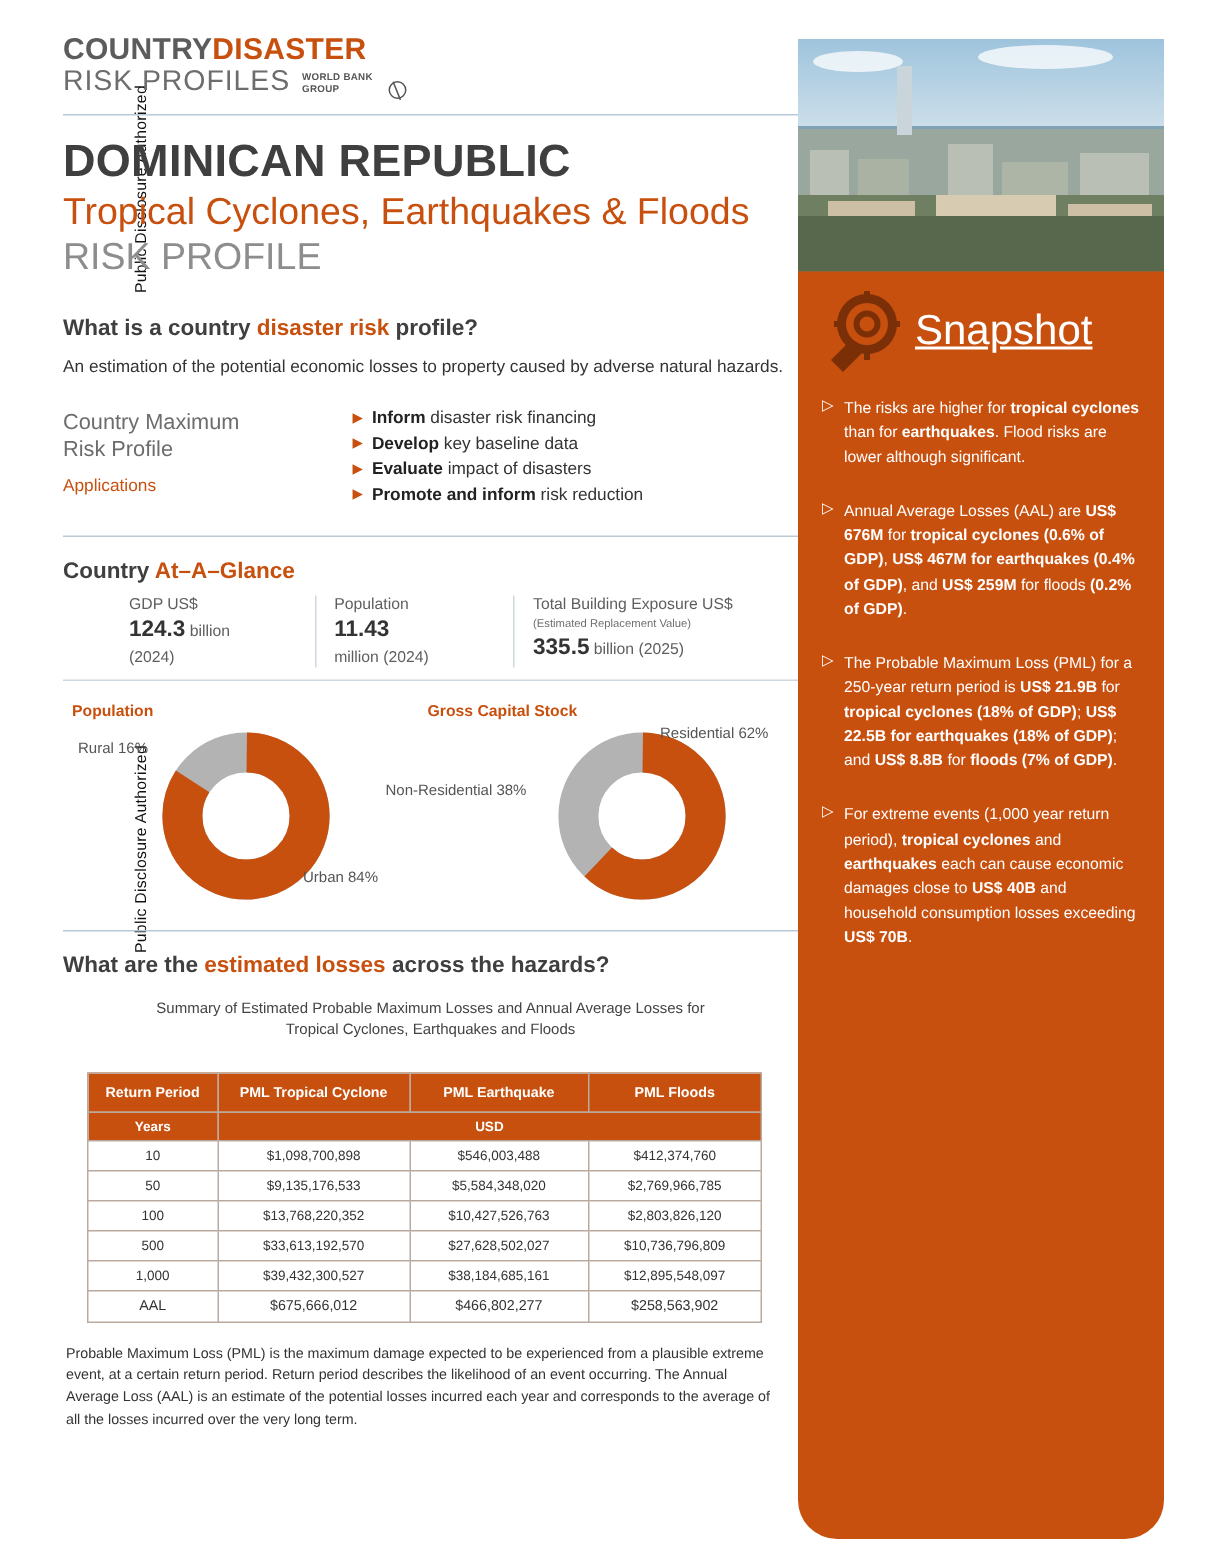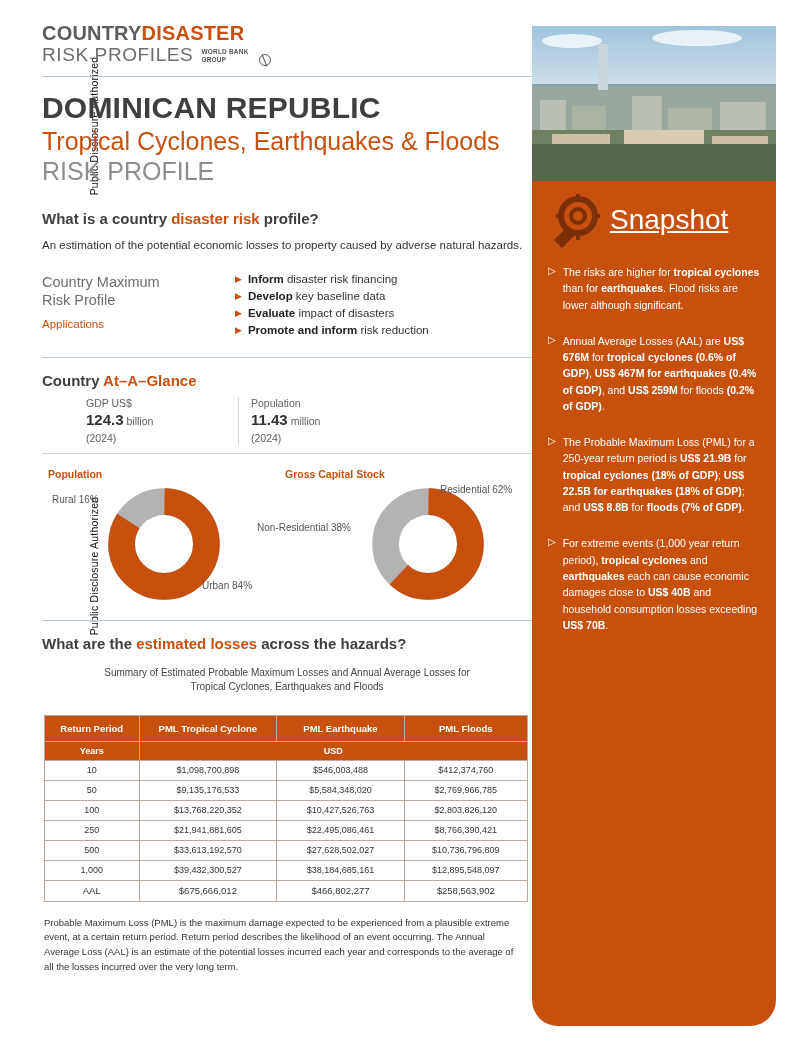--- a/index.html
+++ b/index.html
@@ -104,21 +104,21 @@
   .charts { position:relative; height:150px; margin-top:10px; }
   .chart-title { font-size:10.5px; font-weight:bold; color:#c8500f; }
   .donut-wrap { position:absolute; }
   .lbl { position:absolute; font-size:10px; color:#555; }
 
   .tbl-cap {
     text-align:center; font-size:10px; color:#444; line-height:1.45;
     margin:14px 30px 20px 30px;
   }
   table.loss {
-    border-collapse:collapse; width:484px; margin-left:2px;
+    border-collapse:collapse; width:450px; margin-left:16px;
     font-size:9px;
   }
   table.loss th, table.loss td { border:1px solid #b9a99e; text-align:center; }
   table.loss thead th {
     background:#c8500f; color:#fff; font-weight:bold; font-size:9.5px;
     padding:7px 2px;
   }
   table.loss tr.sub td {
     background:#c8500f; color:#fff; font-weight:bold; font-size:9px; padding:4px 2px;
   }
@@ -228,20 +228,24 @@
 
     <div class="glance">
       <div class="g-cell" style="width:108px">
         <div class="g-lab">GDP US$</div>
         <div class="g-val"><span>124.3</span><span class="unit"> billion (2024)</span></div>
       </div>
       <div class="g-cell" style="width:115px">
         <div class="g-lab">Population</div>
         <div class="g-val"><span>11.43</span><span class="unit"> million (2024)</span></div>
       </div>
+      <div class="g-cell" style="width:258px">
+        <div class="g-lab"><span>Total Building Exposure US$</span> <span class="small">(Estimated Replacement Value)</span></div>
+        <div class="g-val"><span>335.5</span><span class="unit"> billion (2025)</span></div>
+      </div>
     </div>
 
     <div class="charts">
       <div style="position:absolute;left:6px;top:4px" class="chart-title">Population</div>
       <div style="position:absolute;left:243px;top:4px" class="chart-title">Gross Capital Stock</div>
 
       <div class="donut-wrap" style="left:66px;top:24px">
         <svg width="112" height="112" viewBox="0 0 42 42">
           <circle cx="21" cy="21" r="15.9" fill="transparent" stroke="#b3b3b3" stroke-width="10"></circle>
           <circle cx="21" cy="21" r="15.9" fill="transparent" stroke="#c8500f" stroke-width="10" stroke-dasharray="84 16" stroke-dashoffset="25"></circle>
@@ -295,26 +299,20 @@
           <td>50</td>
           <td>$9,135,176,533</td>
           <td>$5,584,348,020</td>
           <td>$2,769,966,785</td>
         </tr>
         <tr>
           <td>100</td>
           <td>$13,768,220,352</td>
           <td>$10,427,526,763</td>
           <td>$2,803,826,120</td>
-        </tr>
-        <tr>
-          <td>250</td>
-          <td>$21,941,881,605</td>
-          <td>$22,495,086,461</td>
-          <td>$8,766,390,421</td>
         </tr>
         <tr>
           <td>500</td>
           <td>$33,613,192,570</td>
           <td>$27,628,502,027</td>
           <td>$10,736,796,809</td>
         </tr>
         <tr>
           <td>1,000</td>
           <td>$39,432,300,527</td>

